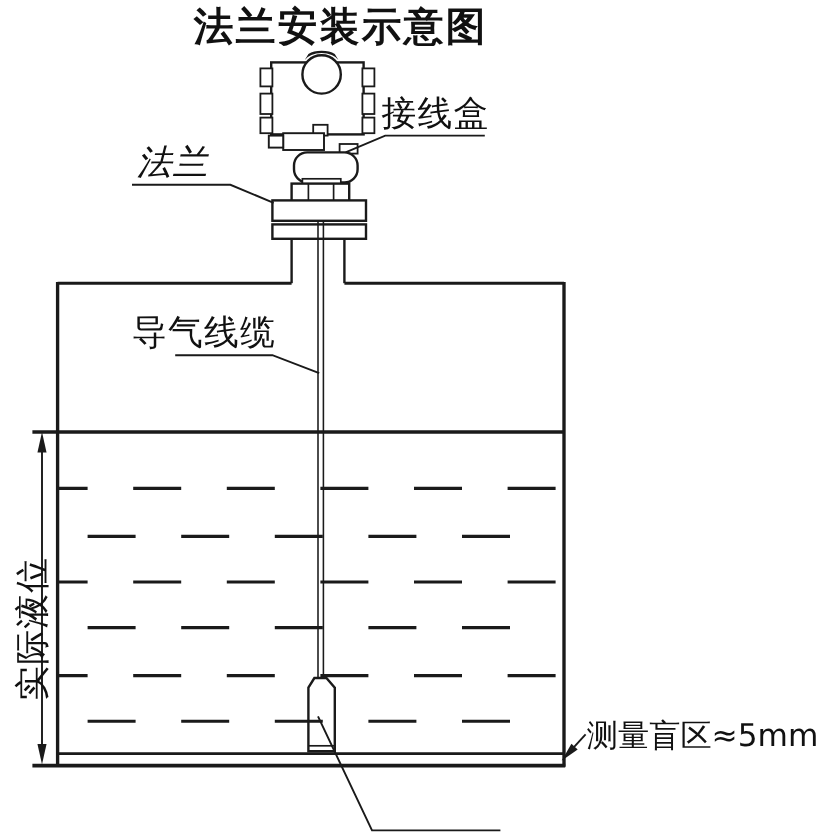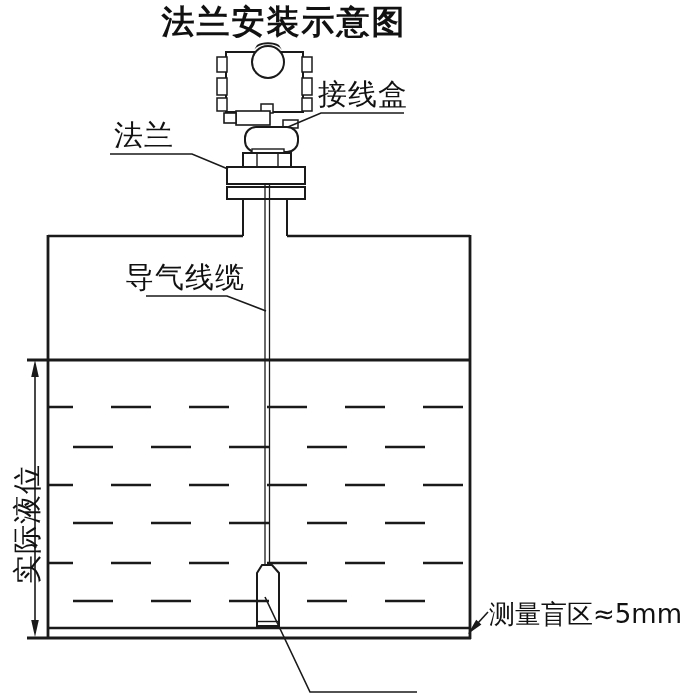--- a/index.html
+++ b/index.html
@@ -114,21 +114,21 @@
         <line class="s" x1="488" y1="612" x2="472" y2="629.5" stroke-width="1.6"></line>
         <polygon class="f" points="468,634 476.2,619.8 481.4,624.5"></polygon>
       </g>
     </g>
   </svg>
 
   <div class="lbl title" style="left:284px;top:5px;transform:translateX(-50%);">法兰安装示意图</div>
 
   <div class="lbl callout" style="left:318px;top:79px;">接线盒</div>
 
-  <div class="lbl callout" style="left:114px;top:120px;">法兰</div>
+  <div class="lbl callout" style="left:114px;top:120px;font-style:italic;">法兰</div>
 
-  <div class="lbl callout" style="left:110px;top:262px;margin-left:15px;">导气线缆</div>
+  <div class="lbl callout" style="left:110px;top:262px;">导气线缆</div>
 
   <div class="lbl callout vert" style="left:27px;top:524px;">实际液位</div>
 
   <div class="lbl small" style="left:489px;top:601px;">测量盲区≈5mm</div>
 
 </div>
 
 </body></html>

